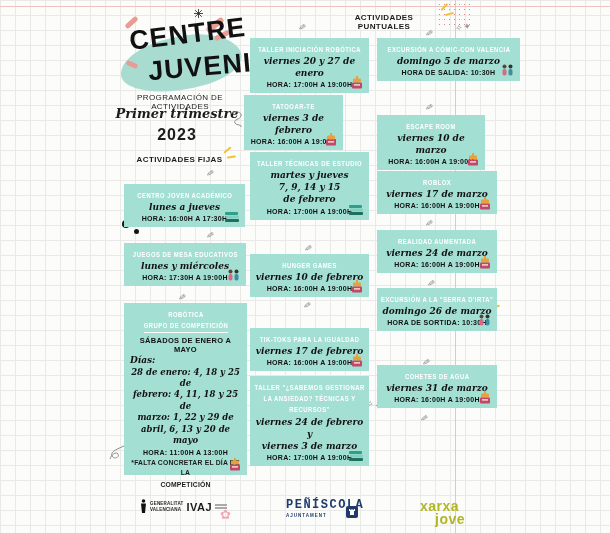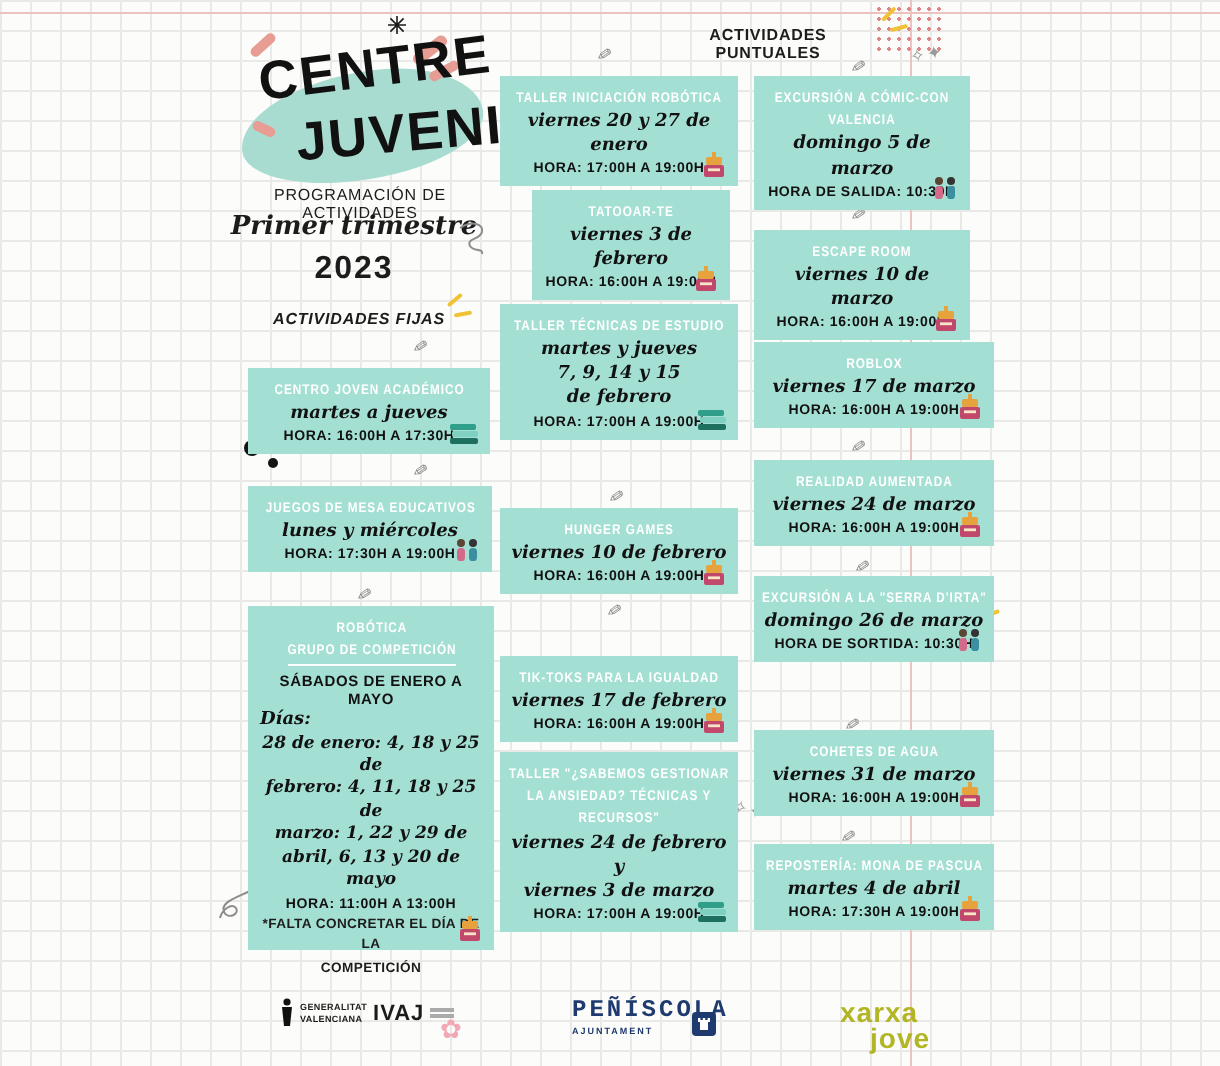--- a/index.html
+++ b/index.html
@@ -89,21 +89,21 @@
   <div class="big-title t2">JUVENIL</div>
   <div class="subtitle">PROGRAMACIÓN DE ACTIVIDADES</div>
   <div class="term">Primer trimestre</div>
   <span class="squiggle" style="left:228px;top:110px;">
     <svg width="22" height="20" viewBox="0 0 22 20">
         <path d="M2 4 C8 0 14 2 13 6 C12 10 5 9 7 13 C9 16 14 14 13 17" stroke="#8d8d8d" stroke-width="1" fill="none"></path>
       </svg>
   </span>
   <div class="year">2023</div>
 
-  <div class="sec-label" style="left:132px;top:155px;width:95px;text-align:center;font-style:italic;">ACTIVIDADES FIJAS</div>
+  <div class="sec-label" style="left:132px;top:155px;width:95px;text-align:center;">ACTIVIDADES FIJAS</div>
   <div class="ymark" style="left:223px;top:149px;transform:rotate(-40deg);"></div>
   <div class="ymark" style="left:227px;top:156px;transform:rotate(-10deg);"></div>
 
   <div class="sec-label" style="left:328px;top:13px;width:112px;text-align:center;">ACTIVIDADES PUNTUALES</div>
   <div class="ymark" style="left:440px;top:6px;transform:rotate(-45deg);"></div>
   <div class="ymark" style="left:445px;top:13px;transform:rotate(-15deg);"></div>
   <div class="stars" style="left:455px;top:22px;transform:rotate(-10deg);">✧✦</div>
 
   <span class="pencil" style="left:206px;top:168px;">✎</span>
   <span class="pencil" style="left:206px;top:230px;">✎</span>
@@ -128,21 +128,21 @@
     <svg width="20" height="20" viewBox="0 0 20 20">
         <path d="M18 2 C10 6 2 8 4 13 C6 17 12 14 10 11 C8 8 3 12 2 16" stroke="#8d8d8d" stroke-width="1" fill="none"></path>
       </svg>
   </span>
   <div class="stars" style="left:366px;top:400px;transform:rotate(15deg);">✧✦</div>
   <div class="ymark" style="left:487px;top:297px;transform:rotate(-50deg);"></div>
   <div class="ymark" style="left:491px;top:306px;transform:rotate(-20deg);"></div>
 
   <div class="box" style="left:124px;top:184px;width:121px;">
     <div class="box-title">CENTRO JOVEN ACADÉMICO</div>
-    <div class="script">martes a jueves</div>
+    <div class="script">lunes a jueves</div>
     <div class="hora">HORA: 16:00H A 17:30H</div>
     <span class="icon cornericon">
       <svg width="16" height="12" viewBox="0 0 16 12">
           <rect x="1" y="1" width="13" height="3" rx="1" fill="#2f9e8a"></rect>
           <rect x="2" y="4.5" width="13" height="3" rx="1" fill="#7fd0c0"></rect>
           <rect x="1" y="8" width="14" height="3" rx="1" fill="#1f6f5e"></rect>
         </svg>
     </span>
   </div>
 
@@ -189,21 +189,21 @@
     <span class="icon cornericon">
       <svg width="14" height="13" viewBox="0 0 14 13">
           <rect x="6" y="0" width="2" height="3" fill="#e6a23c"></rect>
           <rect x="3" y="2.5" width="8" height="4" rx="1" fill="#e6a23c"></rect>
           <rect x="2" y="6.5" width="10" height="6" rx="1" fill="#c2486b"></rect>
           <rect x="4" y="8.2" width="6" height="1.4" fill="#f5e6c8"></rect>
         </svg>
     </span>
   </div>
 
-  <div class="box" style="left:266px;top:95px;width:99px;">
+  <div class="box" style="left:244px;top:95px;width:99px;">
     <div class="box-title">TATOOAR-TE</div>
     <div class="script">viernes 3 de febrero</div>
     <div class="hora">HORA: 16:00H A 19:00H</div>
     <span class="icon cornericon">
       <svg width="14" height="13" viewBox="0 0 14 13">
           <rect x="6" y="0" width="2" height="3" fill="#e6a23c"></rect>
           <rect x="3" y="2.5" width="8" height="4" rx="1" fill="#e6a23c"></rect>
           <rect x="2" y="6.5" width="10" height="6" rx="1" fill="#c2486b"></rect>
           <rect x="4" y="8.2" width="6" height="1.4" fill="#f5e6c8"></rect>
         </svg>
@@ -260,21 +260,21 @@
     <div class="hora">HORA: 17:00H A 19:00H</div>
     <span class="icon cornericon">
       <svg width="16" height="12" viewBox="0 0 16 12">
           <rect x="1" y="1" width="13" height="3" rx="1" fill="#2f9e8a"></rect>
           <rect x="2" y="4.5" width="13" height="3" rx="1" fill="#7fd0c0"></rect>
           <rect x="1" y="8" width="14" height="3" rx="1" fill="#1f6f5e"></rect>
         </svg>
     </span>
   </div>
 
-  <div class="box" style="left:377px;top:38px;width:108px;">
+  <div class="box" style="left:377px;top:38px;width:143px;">
     <div class="box-title">EXCURSIÓN A CÓMIC-CON VALENCIA</div>
     <div class="script">domingo 5 de marzo</div>
     <div class="hora">HORA DE SALIDA: 10:30H</div>
     <span class="icon cornericon">
       <svg width="15" height="13" viewBox="0 0 15 13">
           <circle cx="4.5" cy="2.5" r="2" fill="#5a4632"></circle>
           <rect x="2.5" y="5" width="4" height="6.5" rx="1.8" fill="#d46a8a"></rect>
           <circle cx="10.5" cy="2.5" r="2" fill="#333"></circle>
           <rect x="8.5" y="5" width="4" height="6.5" rx="1.8" fill="#3a8fa0"></rect>
         </svg>
@@ -344,33 +344,20 @@
     <span class="icon cornericon">
       <svg width="14" height="13" viewBox="0 0 14 13">
           <rect x="6" y="0" width="2" height="3" fill="#e6a23c"></rect>
           <rect x="3" y="2.5" width="8" height="4" rx="1" fill="#e6a23c"></rect>
           <rect x="2" y="6.5" width="10" height="6" rx="1" fill="#c2486b"></rect>
           <rect x="4" y="8.2" width="6" height="1.4" fill="#f5e6c8"></rect>
         </svg>
     </span>
   </div>
 
-  <div class="box" style="left:377px;top:422px;width:120px;">
-    <div class="box-title">REPOSTERÍA: MONA DE PASCUA</div>
-    <div class="script">martes 4 de abril</div>
-    <div class="hora">HORA: 17:30H A 19:00H</div>
-    <span class="icon cornericon">
-      <svg width="14" height="13" viewBox="0 0 14 13">
-          <rect x="6" y="0" width="2" height="3" fill="#e6a23c"></rect>
-          <rect x="3" y="2.5" width="8" height="4" rx="1" fill="#e6a23c"></rect>
-          <rect x="2" y="6.5" width="10" height="6" rx="1" fill="#c2486b"></rect>
-          <rect x="4" y="8.2" width="6" height="1.4" fill="#f5e6c8"></rect>
-        </svg>
-    </span>
-  </div>
 
   <div class="footer-item" style="left:140px;top:499px;width:110px;">
     <div class="gva">
       <span class="icon">
         <svg width="7" height="15" viewBox="0 0 7 15">
             <circle cx="3.5" cy="2" r="1.8" fill="#111"></circle>
             <path d="M1 4.5 L6 4.5 L5 14 L2 14 Z" fill="#111"></path>
           </svg>
       </span>
       <span class="gva-text">

